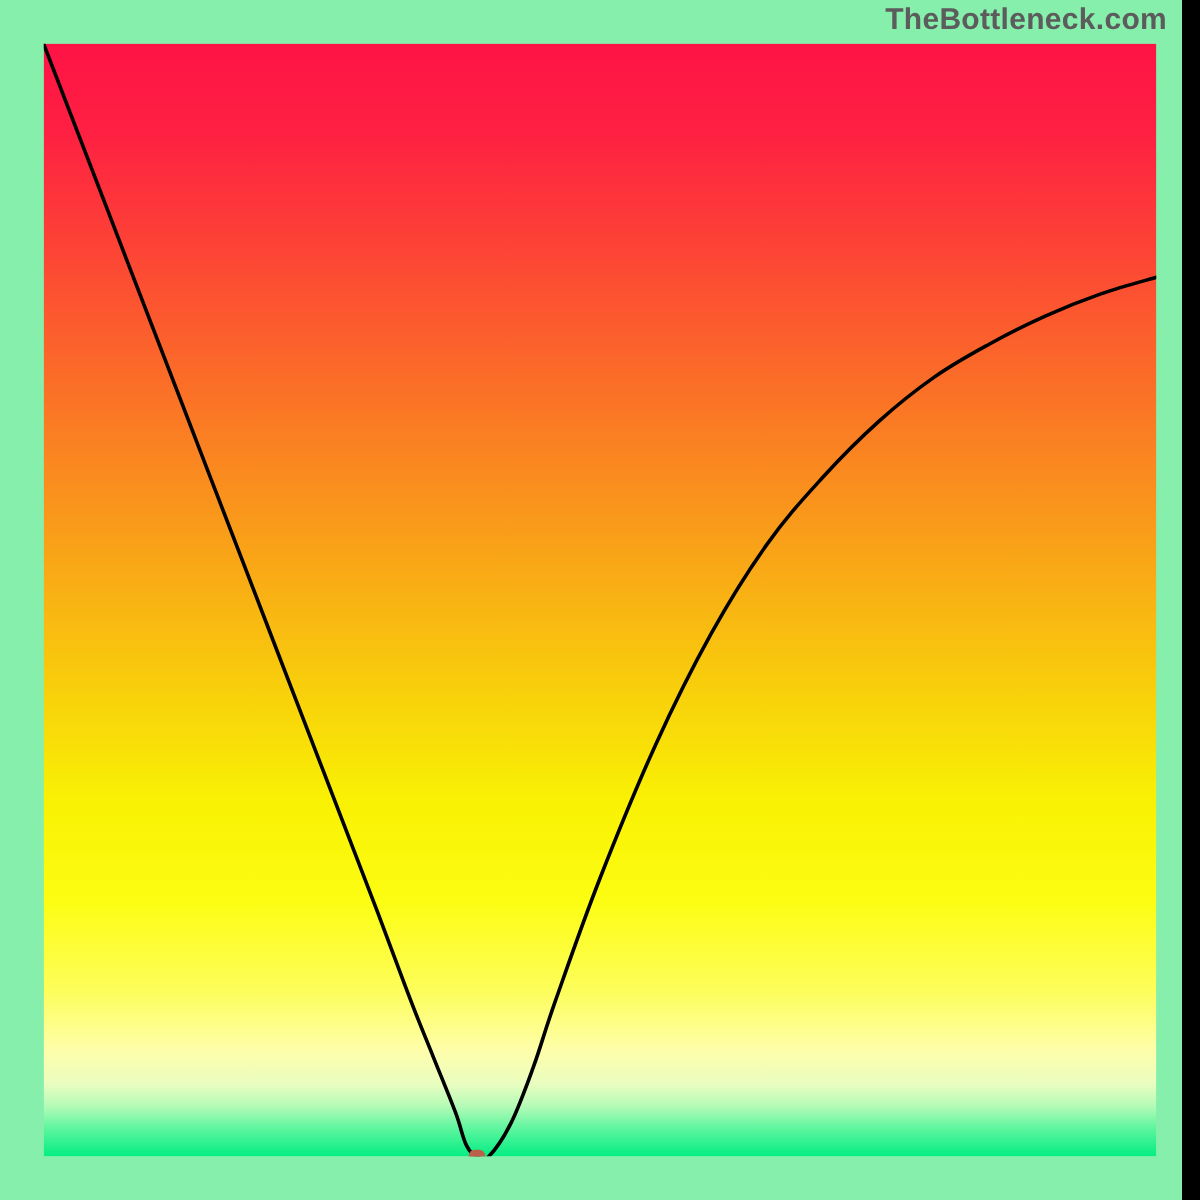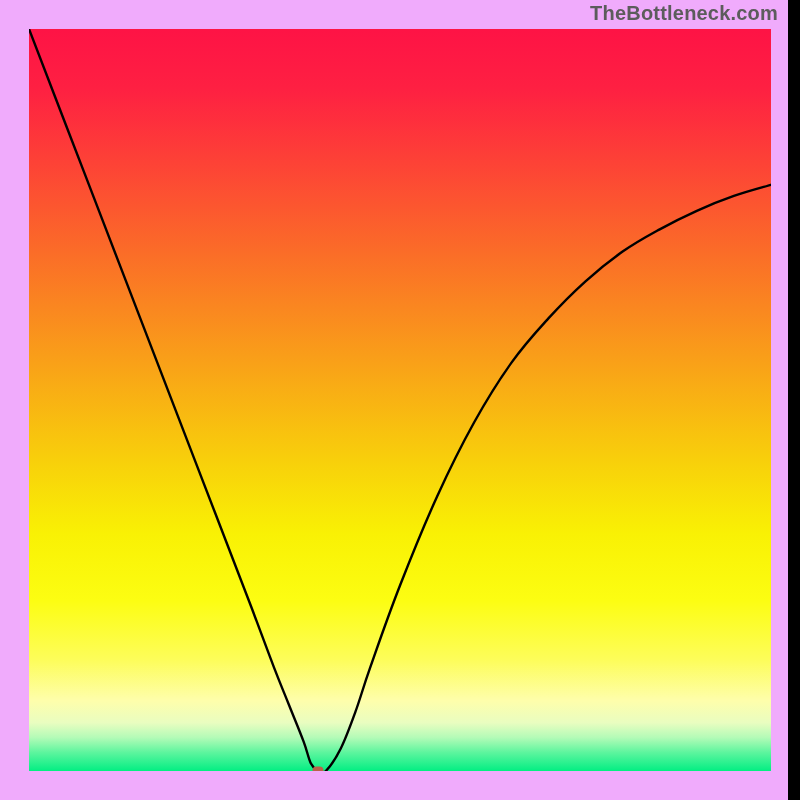--- a/index.html
+++ b/index.html
@@ -8,21 +8,21 @@
     width: 800px;
     height: 800px;
     overflow: hidden;
     font-family: Arial, Helvetica, sans-serif;
     background: #000;
   }
   .wrap {
     position: relative;
     width: 788px;
     height: 800px;
-    background: #f0abfc;
+    background: #86efac;
   }
   .attribution {
     position: absolute;
     top: 2px;
     right: 10px;
     color: #5c5c5c;
     font-size: 20px;
     font-weight: 600;
     letter-spacing: 0.2px;
     font-family: Arial, Helvetica, sans-serif;

